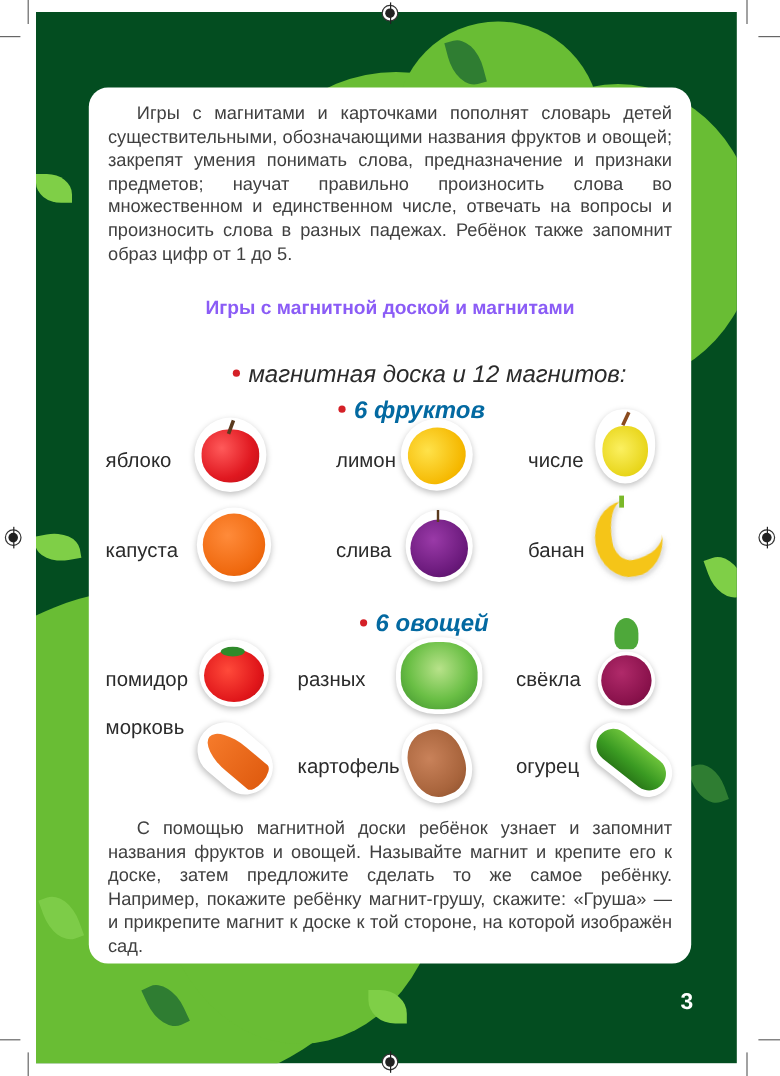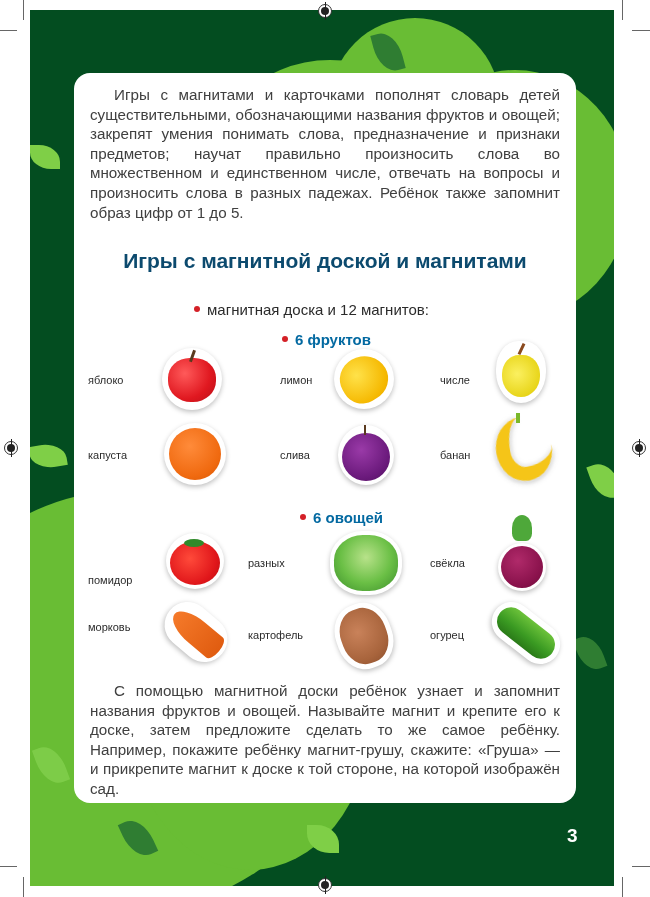--- a/index.html
+++ b/index.html
@@ -29,26 +29,26 @@
   .card {
     position: absolute; left: 74px; top: 73px; width: 502px; height: 730px;
     background: #fff; border-radius: 16px;
   }
   .para {
     position: absolute; left: 16px; width: 470px;
     font-size: 15.2px; line-height: 19.6px; color: #404040;
     text-align: justify; text-indent: 24px;
   }
   .italic { position: absolute; left: 0; width: 502px; text-align: center; top: 144px; font-style: italic; font-size: 15px; color: #2b2b2b; }
-  .heading { position: absolute; left: 0; width: 502px; text-align: center; top: 176px; font-size: 21px; font-weight: bold; color: #0c4a6e; }
+  .heading { position: absolute; left: 0; width: 502px; text-align: center; top: 176px; font-size: 16px; font-weight: bold; color: #8b5cf6; }
   .need { position: absolute; left: 16px; top: 204px; font-size: 16.5px; font-weight: bold; color: #1b1b1b; }
-  .bullet { position: absolute; font-size: 15px; color: #2b2b2b; white-space: nowrap; }
+  .bullet { position: absolute; font-size: 20px; color: #2b2b2b; white-space: nowrap; font-style: italic; }
   .bullet .dot { display: inline-block; width: 6px; height: 6px; border-radius: 50%; background: #d42027; vertical-align: middle; margin-right: 7px; position: relative; top: -2px; }
   .bullet.bold { font-weight: bold; color: #0369a1; }
-  .label { position: absolute; font-size: 11px; color: #2b2b2b; }
+  .label { position: absolute; font-size: 17px; color: #2b2b2b; }
   .sticker {
     position: absolute; background: #fff; border-radius: 50%;
     box-shadow: 0 2px 5px rgba(0,0,0,.25);
   }
   .sticker > .fruit { position: absolute; }
   .pagenum { position: absolute; left: 567px; top: 825px; font-size: 19px; font-weight: bold; color: #fff; }
 </style>
 </head>
 <body>
 
@@ -121,36 +121,36 @@
   <div class="label" style="left:366px;top:376px;">банан</div>
   <div class="sticker" style="left:420px;top:340px;width:58px;height:74px;border-radius:40%;background:transparent;box-shadow:none;">
     <div class="fruit" style="left:2px;top:4px;width:56px;height:64px;border-radius:50%;border-left:14px solid #f5c518;border-bottom:14px solid #f5c518;box-sizing:border-box;border-top:0 solid transparent;border-right:0 solid transparent;transform:rotate(-10deg);filter:drop-shadow(0 0 2px #fff) drop-shadow(0 1px 2px rgba(0,0,0,.3));"></div>
     <div class="fruit" style="left:22px;top:0px;width:4px;height:10px;background:#7ab829;"></div>
   </div>
 
   <div class="bullet bold" style="left:226px;top:436px;">
     <span class="dot"></span><span>6 овощей</span>
   </div>
 
-  <div class="label" style="left:14px;top:484px;margin-top:17px;">помидор</div>
+  <div class="label" style="left:14px;top:484px;">помидор</div>
   <div class="sticker" style="left:92px;top:460px;width:58px;height:56px;">
     <div class="fruit" style="left:4px;top:8px;width:50px;height:44px;background:radial-gradient(circle at 40% 40%,#ff4a3a,#e0161a 65%,#b80c10);border-radius:50%;"></div>
     <div class="fruit" style="left:18px;top:6px;width:20px;height:8px;background:#2f8a2a;border-radius:50%;"></div>
   </div>
   <div class="label" style="left:174px;top:484px;">разных</div>
   <div class="sticker" style="left:256px;top:458px;width:72px;height:64px;border-radius:45%;">
     <div class="fruit" style="left:4px;top:4px;width:64px;height:56px;background:radial-gradient(circle at 50% 40%,#b8e28a,#6abf45 55%,#3a8c2a);border-radius:45%;"></div>
   </div>
   <div class="label" style="left:356px;top:484px;">свёкла</div>
   <div class="sticker" style="left:424px;top:470px;width:48px;height:48px;">
     <div class="fruit" style="left:3px;top:3px;width:42px;height:42px;background:radial-gradient(circle at 40% 35%,#b02a6a,#8a124c 65%,#6a0a38);border-radius:50%;"></div>
     <div class="fruit" style="left:14px;top:-28px;width:20px;height:26px;background:#4ea83a;border-radius:50% 50% 30% 30%;"></div>
   </div>
 
-  <div class="label" style="left:14px;top:548px;text-align:center;">морковь</div>
+  <div class="label" style="left:14px;top:524px;text-align:center;">морковь</div>
   <div class="sticker" style="left:88px;top:536px;width:68px;height:46px;border-radius:30px;transform:rotate(40deg);">
     <div class="fruit" style="left:6px;top:10px;width:58px;height:26px;background:linear-gradient(90deg,#f57a2a,#e05c10);border-radius:50% 10% 10% 50% / 50% 50% 50% 50%;"></div>
   </div>
   <div class="label" style="left:174px;top:556px;">картофель</div>
   <div class="sticker" style="left:262px;top:530px;width:56px;height:66px;border-radius:45%;transform:rotate(-20deg);">
     <div class="fruit" style="left:5px;top:5px;width:46px;height:56px;background:radial-gradient(circle at 40% 40%,#c9825a,#a8643c 65%,#8a4e2c);border-radius:45%;"></div>
   </div>
   <div class="label" style="left:356px;top:556px;">огурец</div>
   <div class="sticker" style="left:414px;top:540px;width:76px;height:40px;border-radius:22px;transform:rotate(38deg);">
     <div class="fruit" style="left:5px;top:6px;width:66px;height:28px;background:linear-gradient(180deg,#6cc23a,#3a9a22 60%,#2a7a18);border-radius:16px;"></div>

